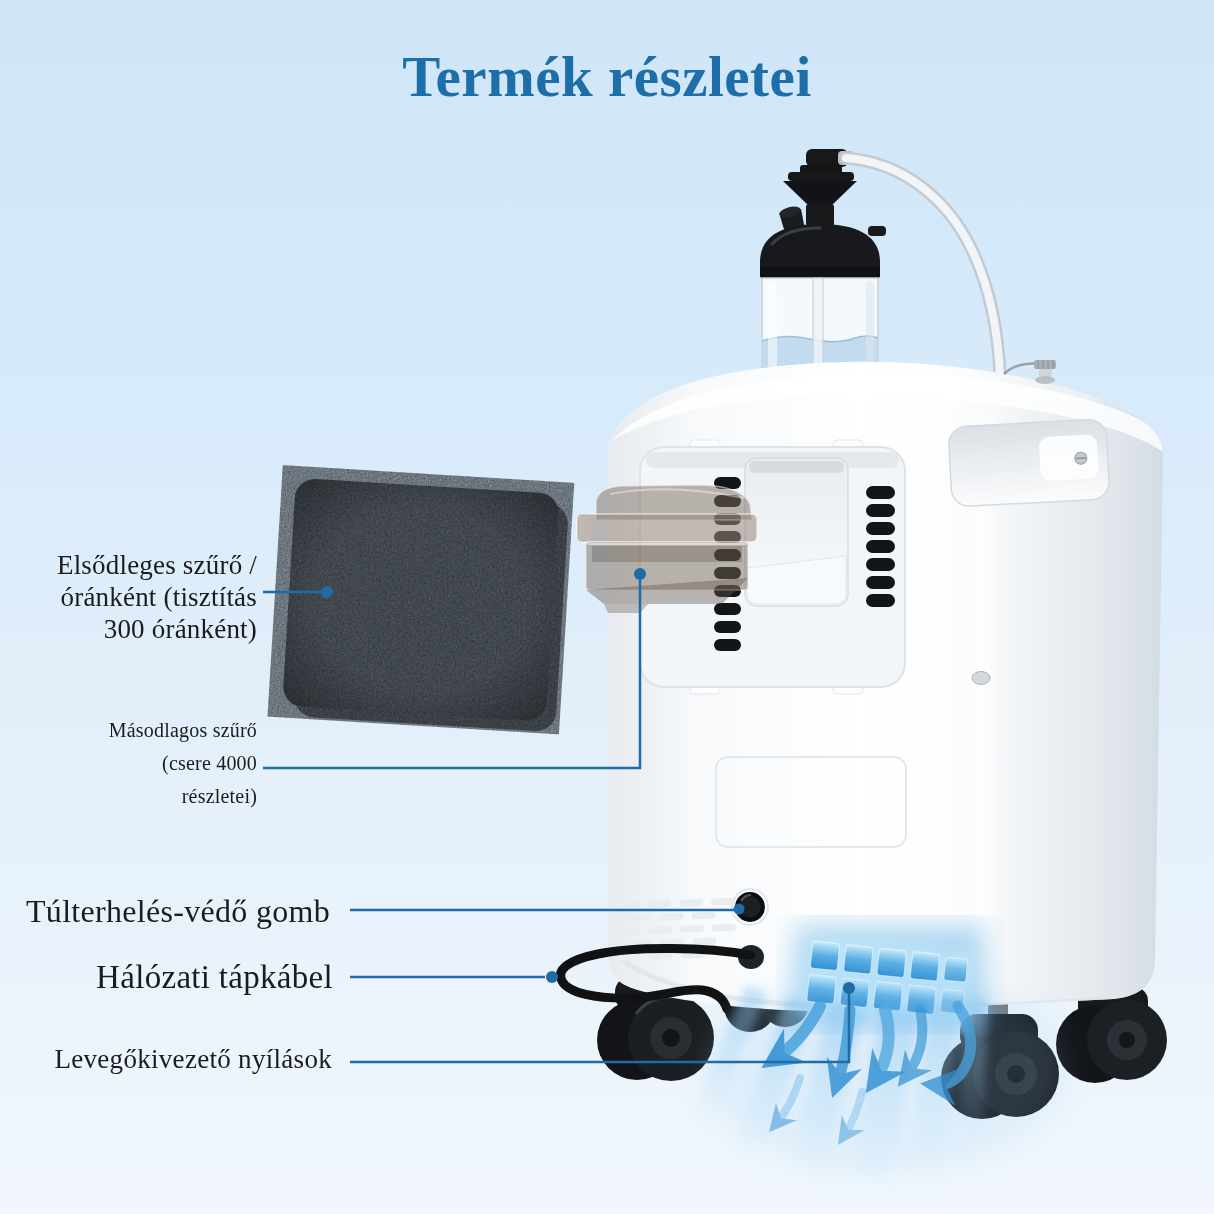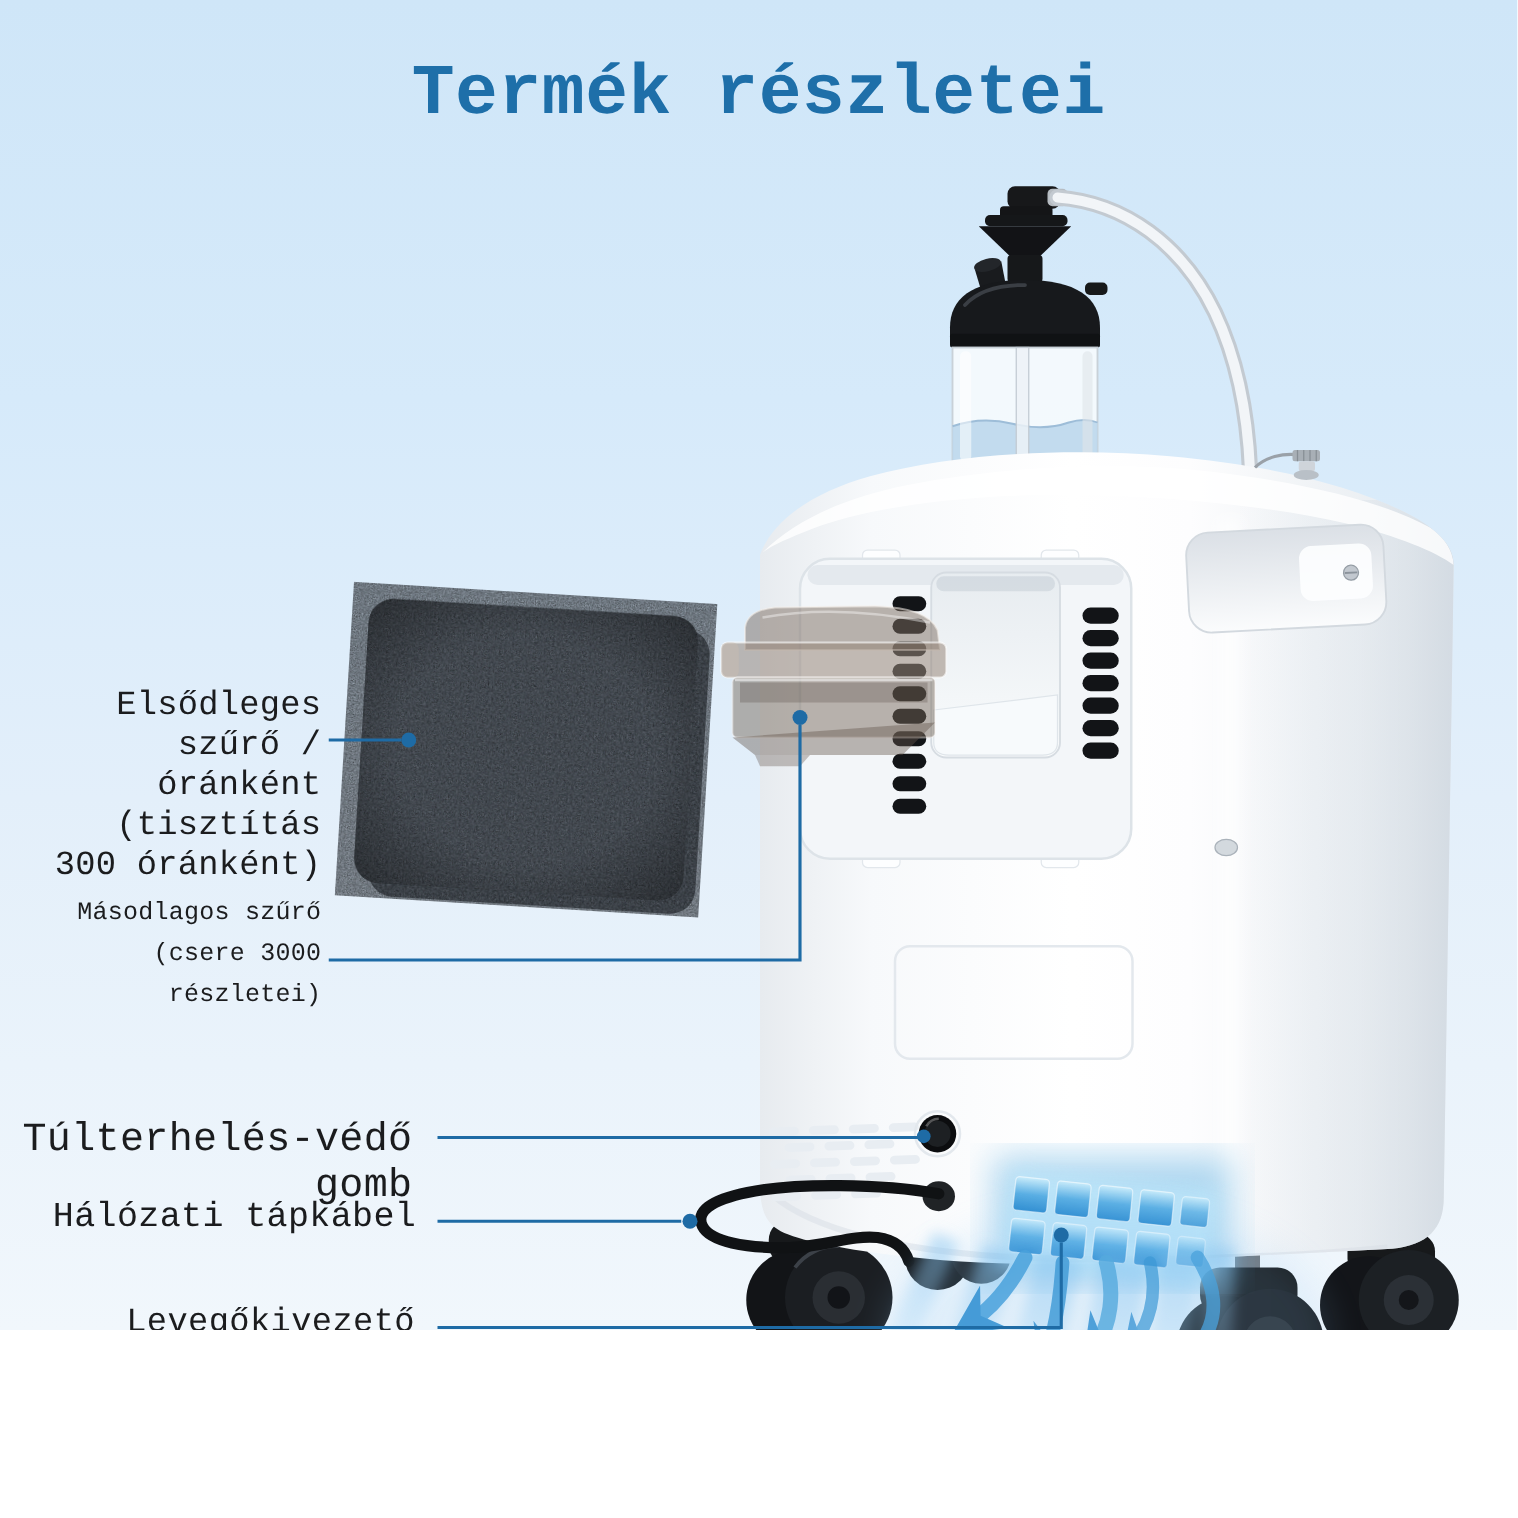--- a/index.html
+++ b/index.html
@@ -1,39 +1,39 @@
 <!DOCTYPE html>
 <html><head>
 <meta charset="utf-8">
 <style>
   html,body{margin:0;padding:0;}
   #stage{
     position:relative;
-    width:1214px;height:1064px;
+    width:1214px;height:1214px;
     overflow:hidden;
     background:linear-gradient(180deg,#cfe6f8 0%,#d6eafa 30%,#e3effa 60%,#f1f7fc 100%);
-    font-family:Liberation Mono, monospace;
+    font-family:Liberation Serif, serif;
   }
   .title{
     position:absolute;top:44px;left:0;width:100%;
     text-align:center;
     font-size:57px;font-weight:700;letter-spacing:0.5px;
     color:#1e6fa9;
   }
   .callout-label{
     position:absolute;
     text-align:right;
     color:#1b1c1e;
     font-weight:400;
   }
   .callout-label .ln{display:block;}
   #lbl-primary{right:957px;top:549px;font-size:27px;line-height:32px;letter-spacing:0.2px;margin-left:28px;}
   #lbl-secondary{right:957px;top:714px;font-size:20px;line-height:33px;letter-spacing:0.2px;}
   #lbl-overload{right:884px;top:893px;font-size:32px;letter-spacing:0.3px;}
-  #lbl-cable{right:881px;top:959px;font-size:28px;letter-spacing:0.3px;}
+  #lbl-cable{right:881px;top:959px;font-size:33px;letter-spacing:0.3px;}
   #lbl-air{right:882px;top:1044px;font-size:27px;letter-spacing:0.3px;}
   svg{position:absolute;left:0;top:0;}
 </style>
 </head>
 <body>
 
 <div id="stage">
 
   <div class="title">Termék részletei</div>
 
@@ -335,21 +335,21 @@
   </svg>
 
   <div class="callout-label" id="lbl-primary">
     <span class="ln">Elsődleges szűrő /</span>
     <span class="ln">óránként (tisztítás</span>
     <span class="ln">300 óránként)</span>
   </div>
 
   <div class="callout-label" id="lbl-secondary">
     <span class="ln">Másodlagos szűrő</span>
-    <span class="ln">(csere 3000</span>
+    <span class="ln">(csere 4000</span>
     <span class="ln">részletei)</span>
   </div>
 
   <div class="callout-label" id="lbl-overload">
     <span class="ln">Túlterhelés-védő gomb</span>
   </div>
 
   <div class="callout-label" id="lbl-cable">
     <span class="ln">Hálózati tápkábel</span>
   </div>

